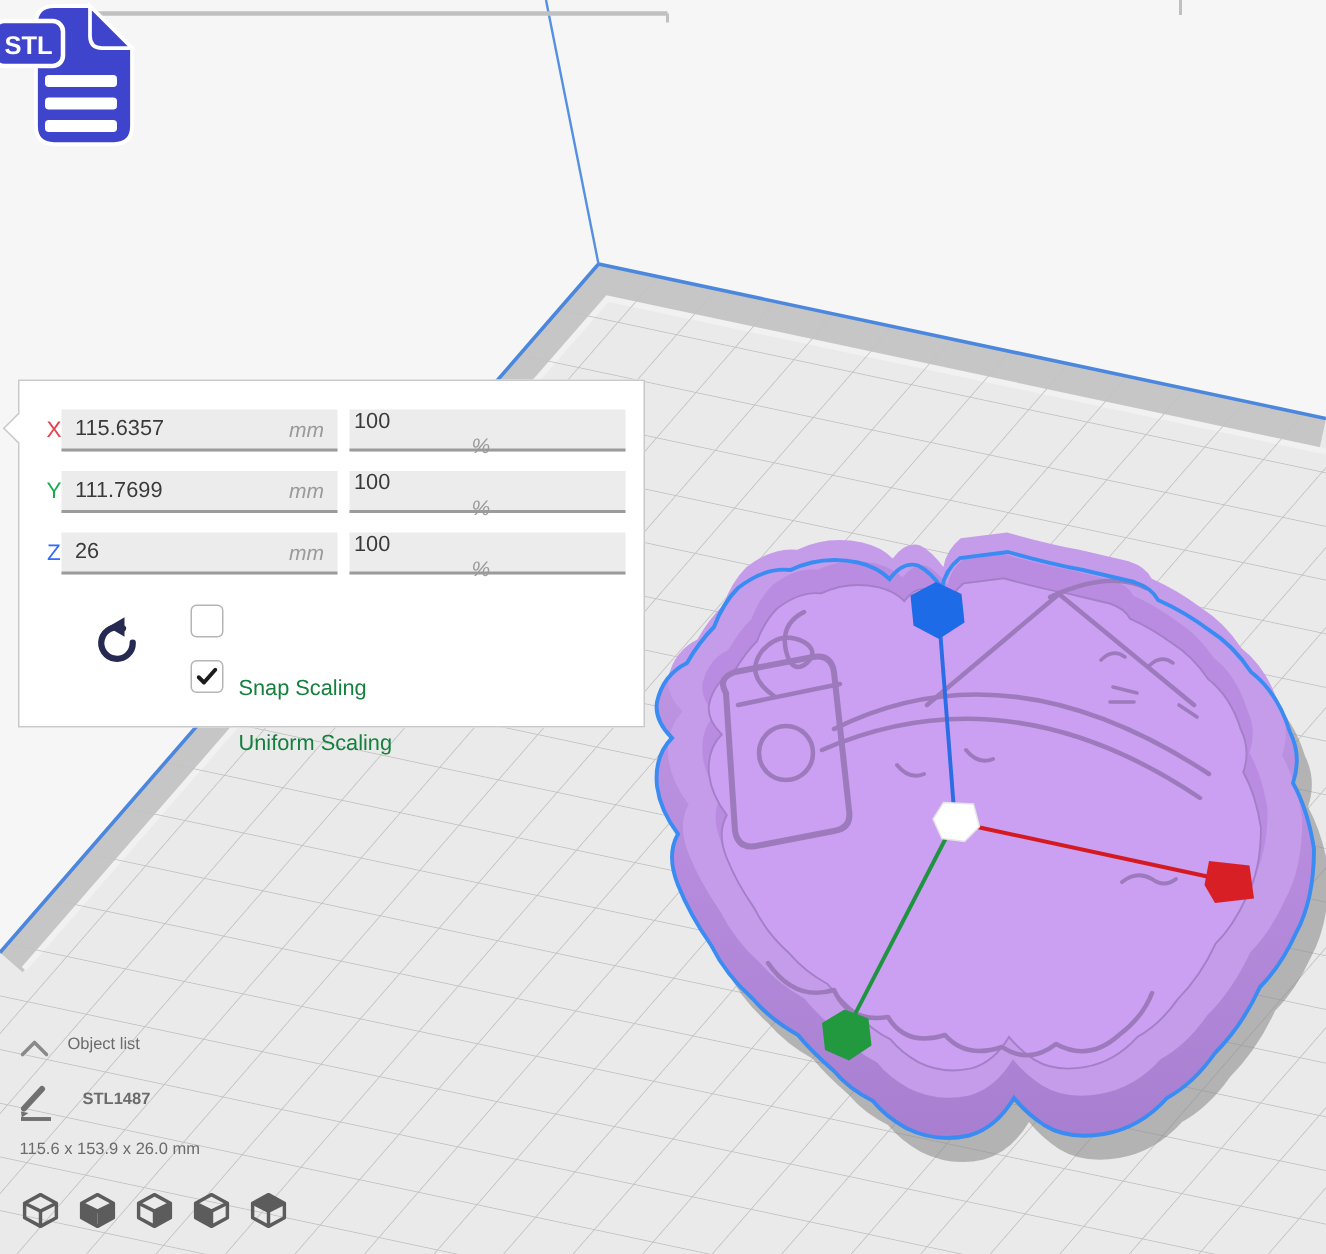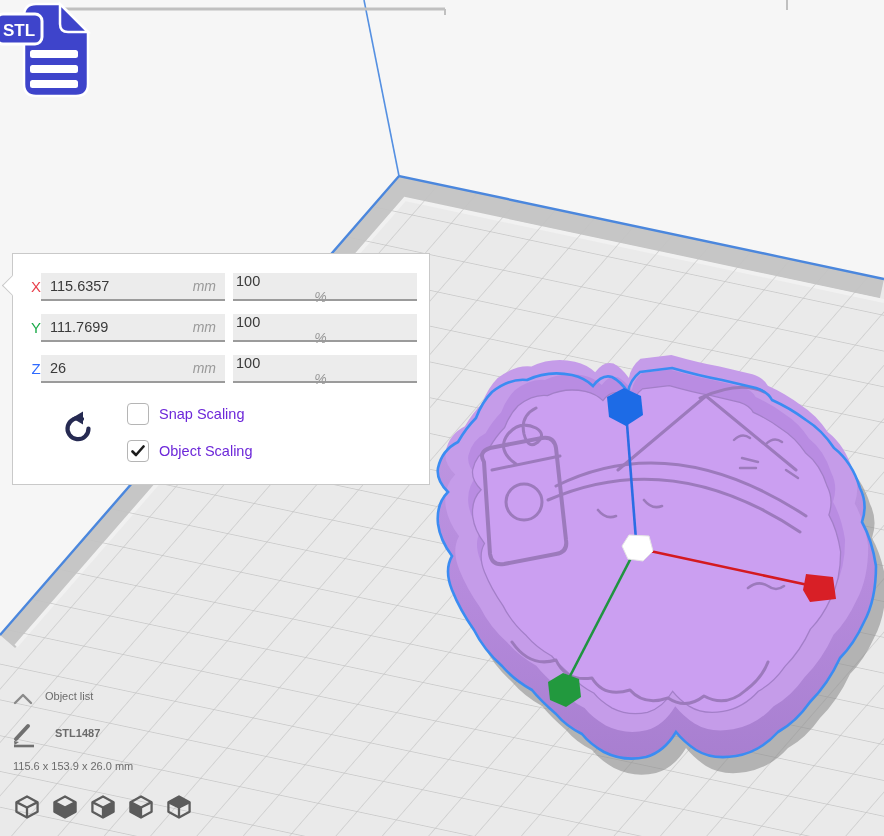--- a/index.html
+++ b/index.html
@@ -16,21 +16,21 @@
   .axis-x{color:#e8414d;} .axis-y{color:#1cab4a;} .axis-z{color:#2f6bff;}
   .field{position:absolute;height:26px;background:#ececec;border-bottom:2px solid #9b9b9b;
     display:flex;align-items:center;}
   .field input{flex:1;min-width:0;background:transparent;border:none;outline:none;
     font-family:"Liberation Sans",sans-serif;font-size:14.5px;color:#3a3a3a;padding:0 0 0 9px;}
   .field .unit{font-size:14px;color:#9a9a9a;padding-right:9px;font-style:italic;}
   .f1{left:28px;width:184px;} .f2{left:220px;width:184px;flex-direction:column;}
   .row0{top:19px;} .row1{top:60px;} .row2{top:101px;}
   .checkbox{position:absolute;left:114px;width:20px;height:20px;background:#fff;
     border:1.5px solid #b5b5b5;border-radius:4px;display:flex;align-items:center;justify-content:center;}
-  .cb-label{position:absolute;left:146px;height:22px;line-height:22px;font-size:14.5px;color:#6d28d9;}
+  .cb-label{position:absolute;left:146px;height:22px;line-height:22px;font-size:14.5px;color:#15803d;margin-top:45px;}
   .cb-row-snap{top:149px;} .cb-row-uniform{top:186px;}
   #reset-btn{position:absolute;left:48px;top:156px;width:36px;height:38px;background:none;
     border:none;padding:0;cursor:pointer;}
   
   #stl-icon{position:absolute;left:0;top:0;width:96px;height:102px;z-index:11;}
   
   .ov-text{position:absolute;color:#6b6b6b;font-size:11px;z-index:5;white-space:nowrap;}
   #objectlist-caret{position:absolute;left:13px;top:692px;z-index:6;}
   #pencil{position:absolute;left:12px;top:722px;z-index:6;}
   #view-toolbar{position:absolute;left:12px;top:792px;z-index:6;display:flex;gap:8px;}
@@ -173,21 +173,21 @@
   </button>
 
   <div class="checkbox cb-row-snap"></div>
   <span class="cb-label cb-row-snap">Snap Scaling</span>
 
   <div class="checkbox cb-row-uniform">
     <svg width="14" height="12" viewBox="0 0 14 12">
       <polyline points="1.5,6.5 5,10 12.5,1.5" fill="none" stroke="#1c1c1c" stroke-width="2.6" stroke-linecap="round" stroke-linejoin="round"></polyline>
     </svg>
   </div>
-  <span class="cb-label cb-row-uniform">Object Scaling</span>
+  <span class="cb-label cb-row-uniform">Uniform Scaling</span>
 </div>
 
 <svg id="objectlist-caret" width="20" height="13" viewBox="0 0 20 13">
   <polyline points="2,11 10,3 18,11" fill="none" stroke="#8a8a8a" stroke-width="2.4" stroke-linecap="round" stroke-linejoin="round"></polyline>
 </svg>
 <span class="ov-text" style="left:45px;top:690px;">Object list</span>
 
 <svg id="pencil" width="26" height="26" viewBox="0 0 26 26">
   <line x1="4" y1="17" x2="16" y2="4" stroke="#707070" stroke-width="4" stroke-linecap="round"></line>
   <polygon points="2,19 7,20 2.5,23" fill="#707070"></polygon>

